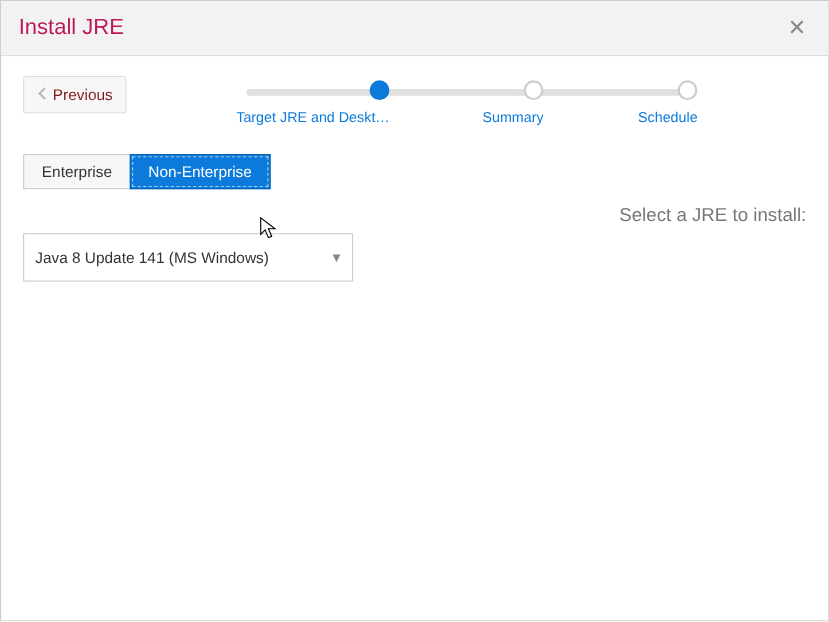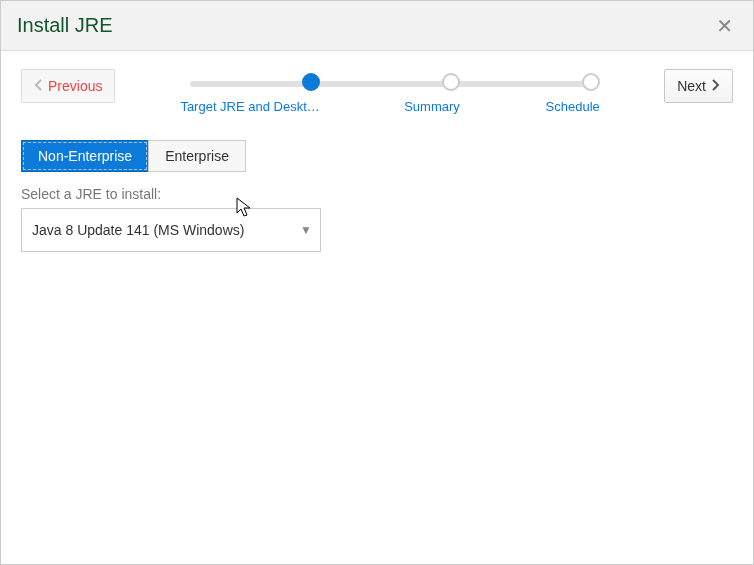--- a/index.html
+++ b/index.html
@@ -23,21 +23,21 @@
     background: #f2f2f2;
     border-bottom: 1px solid #ddd;
     padding: 10px 16px;
     display: flex;
     align-items: center;
     justify-content: space-between;
     height: 50px;
   }
   .titlebar .title {
     font-size: 20px;
-    color: #14532d;
+    color: #be185d;
     font-weight: 400;
   }
   .close-x {
     font-size: 20px;
     color: #888;
     cursor: pointer;
     padding: 0 4px;
   }
   .wizard-row {
     display: flex;
@@ -51,21 +51,21 @@
     border: 1px solid #c8c8c8;
     border-radius: 2px;
     font-size: 14px;
     color: #333;
     display: inline-flex;
     align-items: center;
     gap: 4px;
     cursor: pointer;
   }
   .nav-btn.disabled {
-    color: #ef4444;
+    color: #7f1d1d;
     border-color: #ddd;
     background: #f7f7f7;
     cursor: default;
   }
   .nav-btn .chev {
     display: inline-block;
   }
   .steps {
     flex: 1;
     display: flex;
@@ -143,22 +143,23 @@
   }
   .tab.active {
     background: #0b7adb;
     color: #fff;
     border-color: #0b66b8;
     outline: 1px dashed rgba(255,255,255,0.6);
     outline-offset: -3px;
   }
   .prompt {
     margin-top: 14px;
-    font-size: 14px;
+    font-size: 17px;
     color: #777;
+    text-align: right;
   }
   .select {
     margin-top: 6px;
     width: 300px;
     height: 44px;
     border: 1px solid #ccc;
     background: #fff;
     display: flex;
     align-items: center;
     justify-content: space-between;
@@ -223,37 +224,29 @@
             <div class="step-label">Summary</div>
           </div>
           <div class="node">
             <div class="dot"></div>
             <div class="step-label">Schedule</div>
           </div>
         </div>
       </div>
     </div>
 
-    <button class="nav-btn">
-      <span>Next</span>
-      <span class="chev">
-        <svg width="10" height="12" viewBox="0 0 10 12">
-            <path d="M3 1 L8 6 L3 11" stroke="#555" stroke-width="2" fill="none"></path>
-          </svg>
-      </span>
-    </button>
   </div>
 
   <div class="content">
     <div class="tabs">
+      <div class="tab">
+        <span>Enterprise</span>
+      </div>
       <div class="tab active">
         <span>Non-Enterprise</span>
-      </div>
-      <div class="tab">
-        <span>Enterprise</span>
       </div>
     </div>
 
     <div class="prompt">Select a JRE to install:</div>
 
     <div class="select">
       <span>Java 8 Update 141 (MS Windows)</span>
       <span class="caret">▼</span>
     </div>
   </div>

